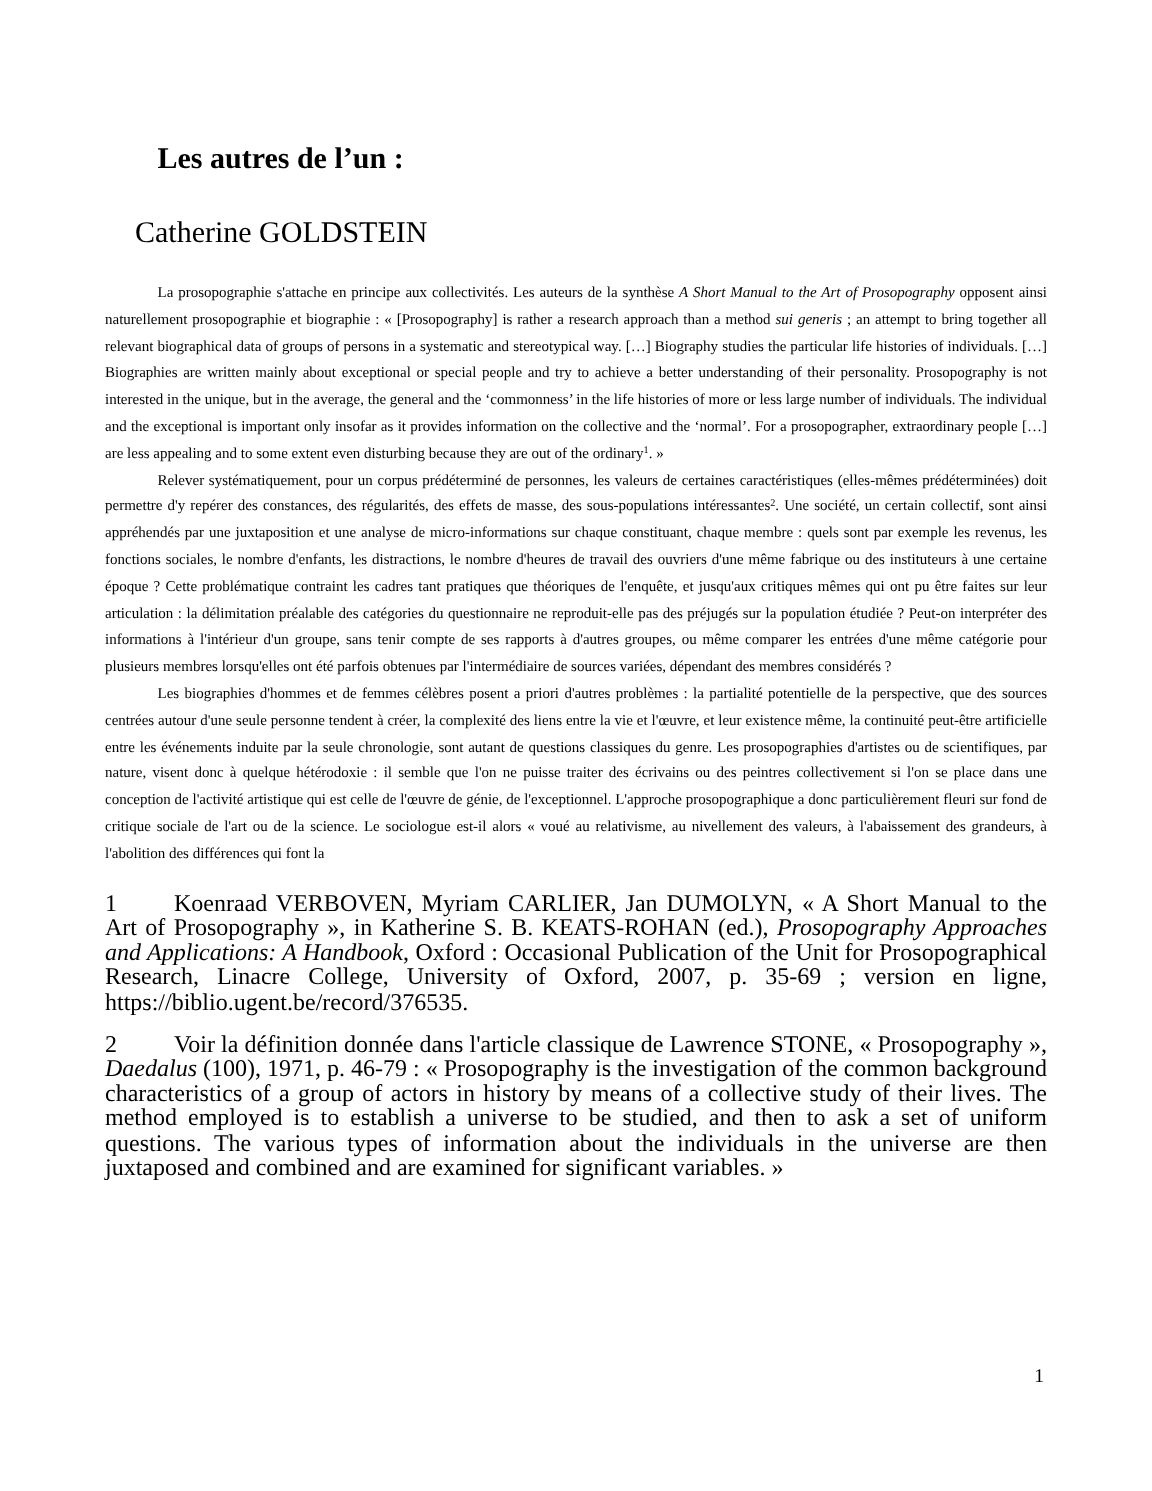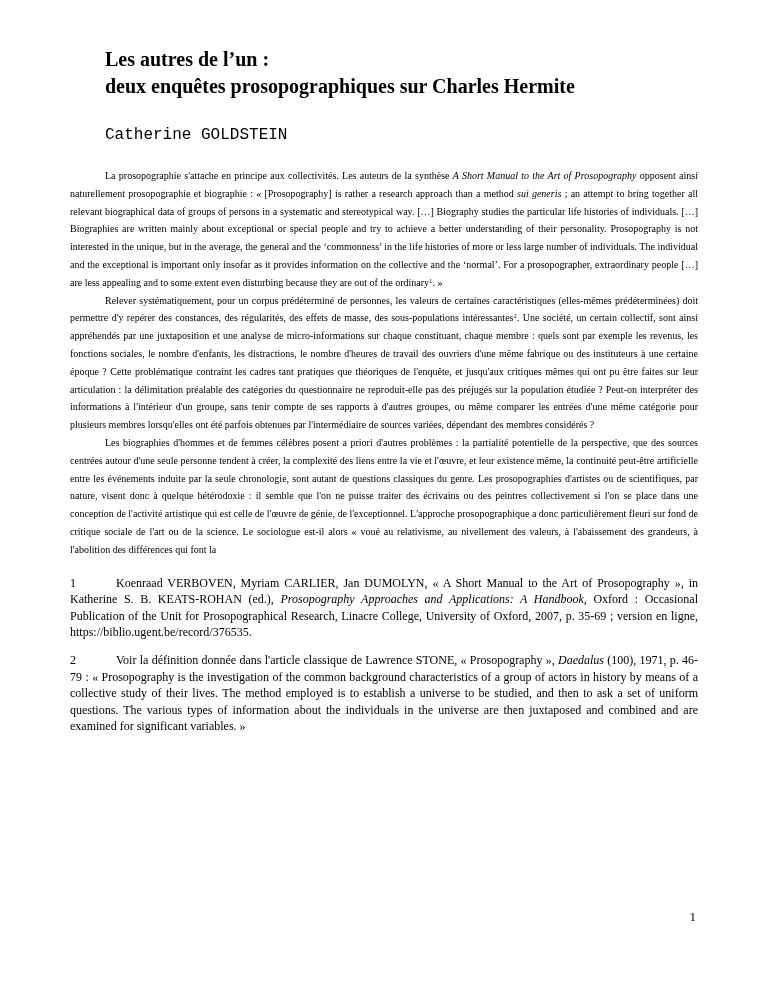--- a/index.html
+++ b/index.html
@@ -11,35 +11,34 @@
     width: 768px;
     height: 994px;
     font-family: "Liberation Serif", serif;
     color: #000000;
   }
   .page {
     position: relative;
     width: 768px;
     height: 945px;
     box-sizing: border-box;
-    padding: 46px 70px 0 70px;
+    padding: 93px 70px 0 70px;
     overflow: hidden;
     background: #ffffff;
   }
   .title {
     margin: 0 0 0 35px;
     font-size: 20px;
     font-weight: bold;
     line-height: 27px;
   }
   .author {
-    margin: 26px 0 0 35px;
-    font-size: 16px;
+    margin: 26px 0 0 20px;
+    font-size: 20px;
     line-height: 19px;
-    font-family: Liberation Mono, monospace;
   }
   .body-text {
     margin-top: 22px;
   }
   p.para {
     margin: 0;
     font-size: 10px;
     line-height: 17.8px;
     text-align: justify;
     text-indent: 35px;
@@ -50,21 +49,21 @@
     vertical-align: baseline;
     position: relative;
     top: -0.45em;
   }
   em { font-style: italic; }
   .footnotes {
     margin-top: 16px;
   }
   .footnote {
     margin: 0 0 11px 0;
-    font-size: 12px;
+    font-size: 16px;
     line-height: 16.6px;
     text-align: justify;
   }
   .fn-num {
     display: inline-block;
     width: 46px;
   }
   .page-number {
     position: absolute;
     right: 72px;
@@ -72,21 +71,20 @@
     font-size: 13px;
   }
 </style>
 </head>
 <body>
 
 <div class="page">
 
   <h1 class="title">
     <span>Les autres de l’un :</span><br>
-    <span>deux enquêtes prosopographiques sur Charles Hermite</span>
   </h1>
 
   <div class="author">Catherine GOLDSTEIN</div>
 
   <div class="body-text">
     <p class="para"><span>La prosopographie s'attache en principe aux collectivités. Les auteurs de la synthèse </span><em>A Short Manual to the Art of Prosopography</em><span> opposent ainsi naturellement prosopographie et biographie : « [Prosopography] is rather a research approach than a method </span><em>sui generis</em><span> ; an attempt to bring together all relevant biographical data of groups of persons in a systematic and stereotypical way. […] Biography studies the particular life histories of individuals. […] Biographies are written mainly about exceptional or special people and try to achieve a better understanding of their personality. Prosopography is not interested in the unique, but in the average, the general and the ‘commonness’ in the life histories of more or less large number of individuals. The individual and the exceptional is important only insofar as it provides information on the collective and the ‘normal’. For a prosopographer, extraordinary people […] are less appealing and to some extent even disturbing because they are out of the ordinary</span><sup>1</sup><span>. »</span></p>
     <p class="para"><span>Relever systématiquement, pour un corpus prédéterminé de personnes, les valeurs de certaines caractéristiques (elles-mêmes prédéterminées) doit permettre d'y repérer des constances, des régularités, des effets de masse, des sous-populations intéressantes</span><sup>2</sup><span>. Une société, un certain collectif, sont ainsi appréhendés par une juxtaposition et une analyse de micro-informations sur chaque constituant, chaque membre : quels sont par exemple les revenus, les fonctions sociales, le nombre d'enfants, les distractions, le nombre d'heures de travail des ouvriers d'une même fabrique ou des instituteurs à une certaine époque ? Cette problématique contraint les cadres tant pratiques que théoriques de l'enquête, et jusqu'aux critiques mêmes qui ont pu être faites sur leur articulation : la délimitation préalable des catégories du questionnaire ne reproduit-elle pas des préjugés sur la population étudiée ? Peut-on interpréter des informations à l'intérieur d'un groupe, sans tenir compte de ses rapports à d'autres groupes, ou même comparer les entrées d'une même catégorie pour plusieurs membres lorsqu'elles ont été parfois obtenues par l'intermédiaire de sources variées, dépendant des membres considérés ?</span></p>
     <p class="para"><span>Les biographies d'hommes et de femmes célèbres posent a priori d'autres problèmes : la partialité potentielle de la perspective, que des sources centrées autour d'une seule personne tendent à créer, la complexité des liens entre la vie et l'œuvre, et leur existence même, la continuité peut-être artificielle entre les événements induite par la seule chronologie, sont autant de questions classiques du genre. Les prosopographies d'artistes ou de scientifiques, par nature, visent donc à quelque hétérodoxie : il semble que l'on ne puisse traiter des écrivains ou des peintres collectivement si l'on se place dans une conception de l'activité artistique qui est celle de l'œuvre de génie, de l'exceptionnel. L'approche prosopographique a donc particulièrement fleuri sur fond de critique sociale de l'art ou de la science. Le sociologue est-il alors « voué au relativisme, au nivellement des valeurs, à l'abaissement des grandeurs, à l'abolition des différences qui font la</span></p>
   </div>
 

